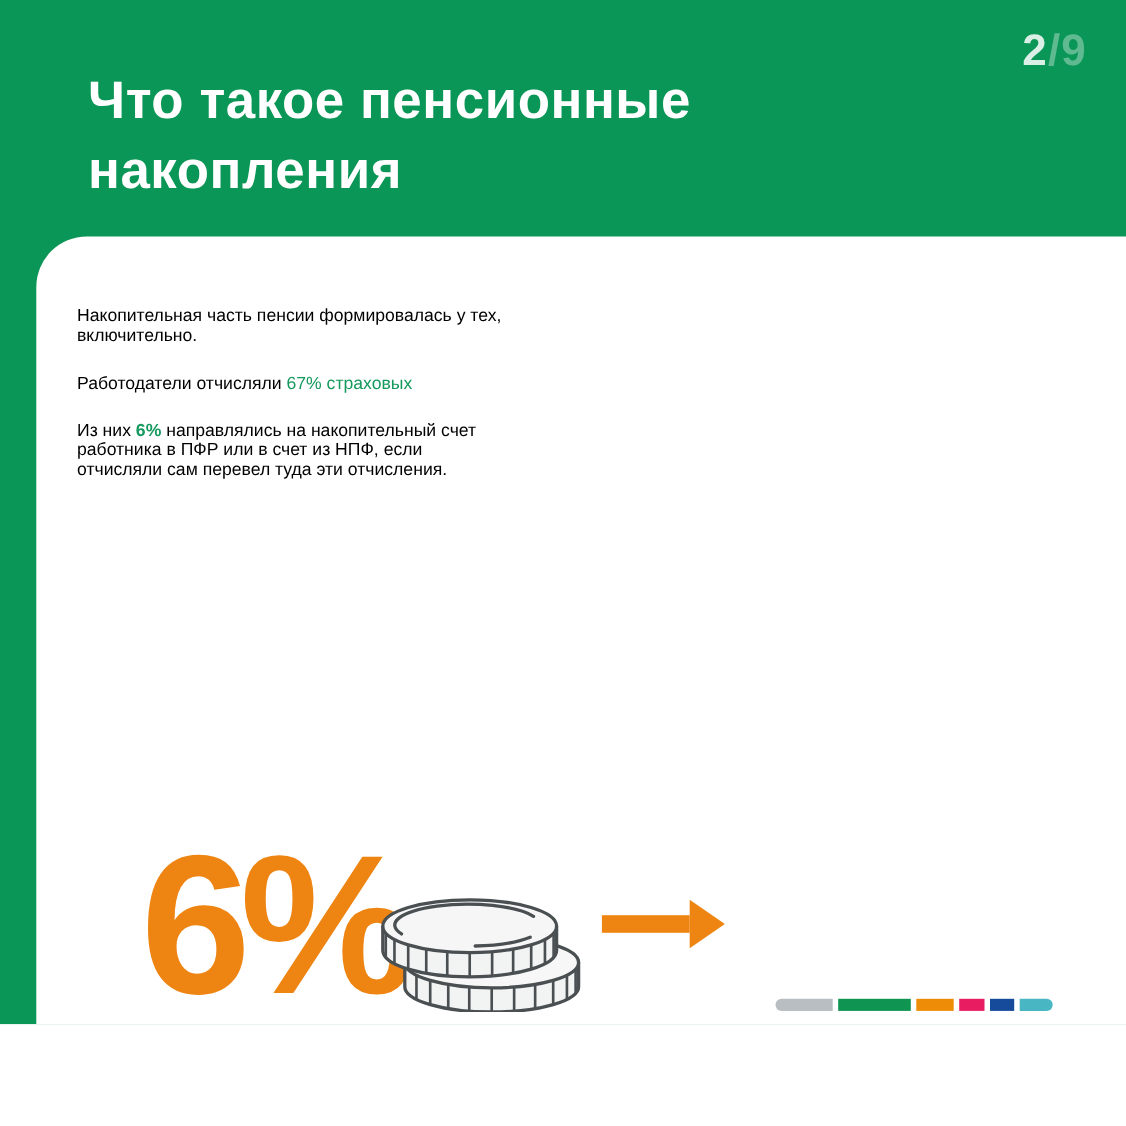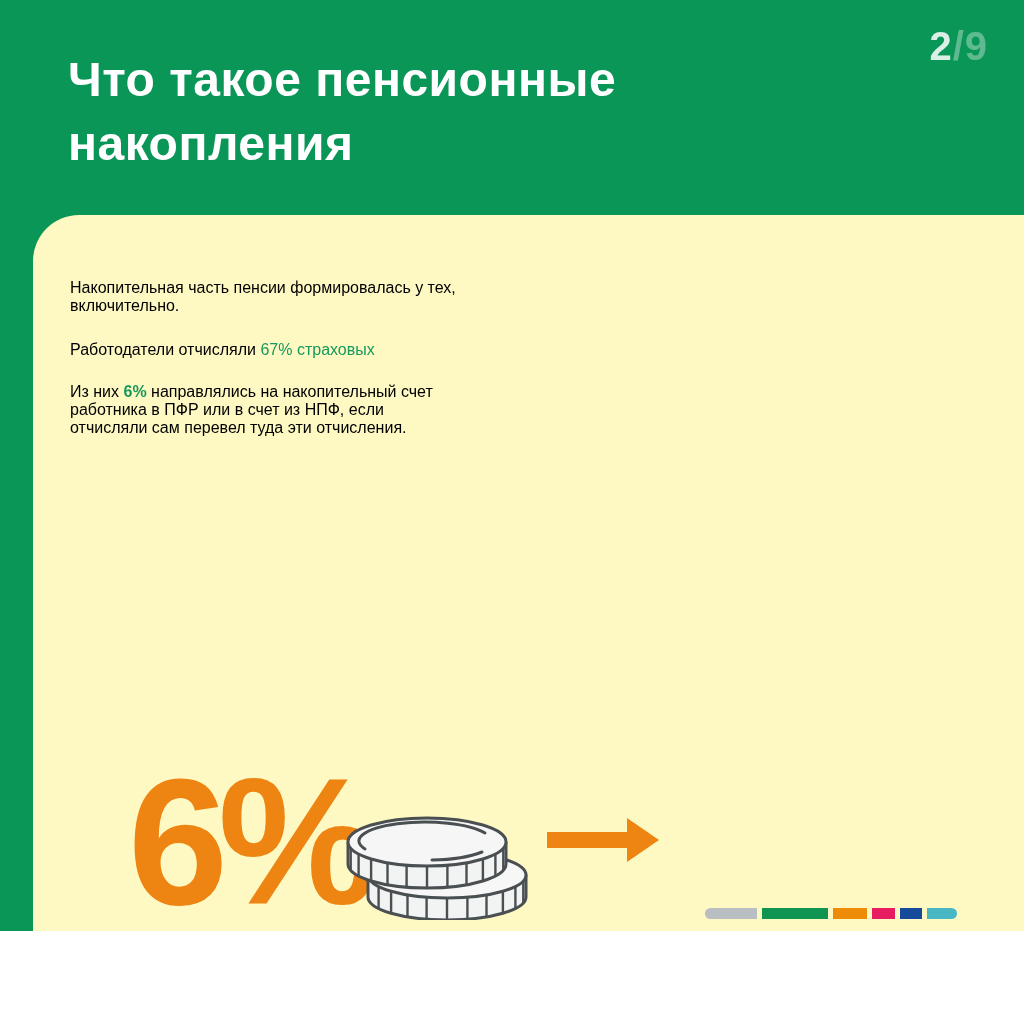--- a/index.html
+++ b/index.html
@@ -22,21 +22,21 @@
   .counter .dim{color:rgba(255,255,255,.35);}
   
   .title{
     position:absolute;left:68px;top:48px;
     color:#ffffff;font-size:48px;font-weight:700;line-height:64px;
     letter-spacing:.5px;white-space:nowrap;
   }
   
   .card{
     position:absolute;left:33px;top:215px;right:0;bottom:0;
-    background:#fef9c3;border-top-left-radius:46px;
+    background:#ffffff;border-top-left-radius:46px;
   }
   .card-inner{padding:64px 30px 0 37px;}
   .para{
     color:var(--text-dark,#3f4649);
     font-size:32px;line-height:48px;margin:0;
   }
   .para.emphasis{
     font-size:34px;line-height:50px;
     font-weight:700;font-style:italic;
     margin-top:26px;
@@ -68,21 +68,21 @@
     white-space:nowrap;letter-spacing:.5px;
   }
 </style>
 </head>
 <body>
 
 <div class="page" style="--background-green: #0a9656; --accent-green: #15995d; --accent-orange: #ee8512; --text-dark: #3f4649;">
 
   <div class="counter"><span>2</span><span class="dim">/9</span></div>
 
-  <h1 class="title" style="margin:0;">
+  <h1 class="title" style="margin:12px;">
     <div>Что такое пенсионные</div>
     <div>накопления</div>
   </h1>
 
   <div class="card">
     <div class="card-inner">
 
       <p class="para">
         </p>
         <div class="line">Накопительная часть пенсии формировалась у тех,</div>

